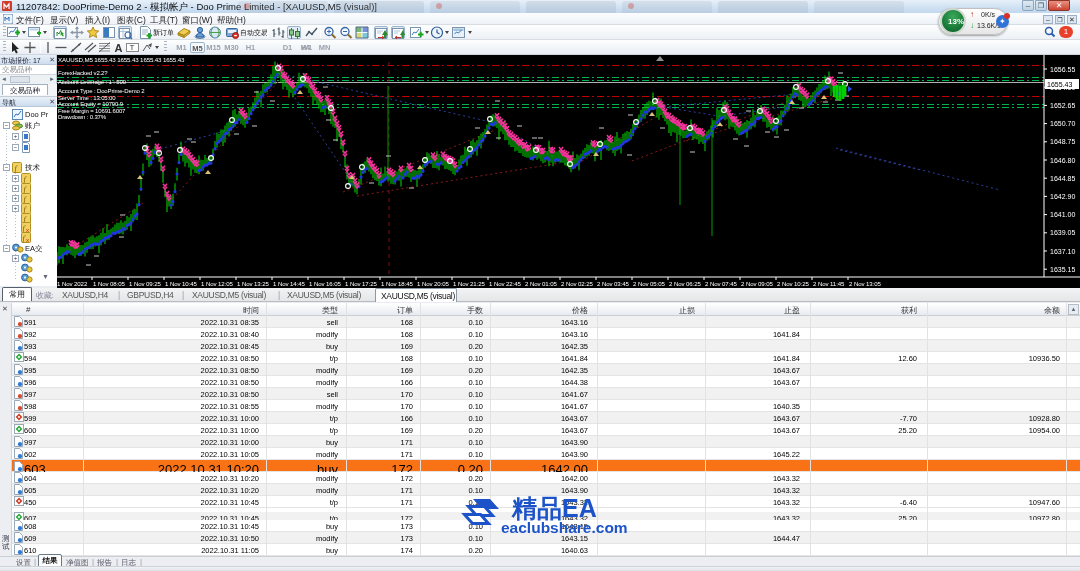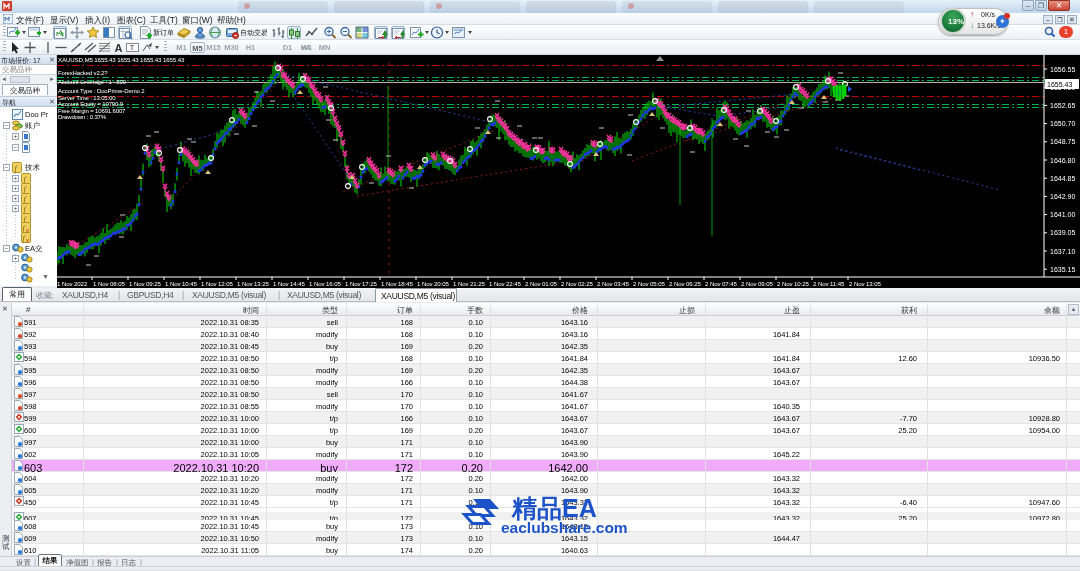--- a/index.html
+++ b/index.html
@@ -6,20 +6,21 @@
   font-family:"Liberation Sans", sans-serif; font-size:10px; background:#e9edf2; }
 .abs { position:absolute; }
 </style></head>
 <body>
 
 <div class="abs" style="left:0;top:0;width:1080px;height:13px;background:linear-gradient(#e7f0f9,#cfe1f2 60%,#c2d8ee)">
  <svg class="abs" style="left:2px;top:1px" width="10" height="10">
       <rect width="10" height="10" rx="1" fill="#d03a2b"></rect>
       <path d="M2 8V3l2.5 3L7 3v5" stroke="#fff" stroke-width="1.2" fill="none"></path>
     </svg>
+ <span class="abs" style="left:16px;top:1px;font-size:9.5px;color:#111;white-space:nowrap">11207842: DooPrime-Demo 2 - 模拟帐户 - Doo Prime Limited - [XAUUSD,M5 (visual)]</span>
  <div class="abs" style="left:238px;top:0;width:692px;height:13px;opacity:0.45">
    <div class="abs" style="left:0;top:1px;width:90px;height:12px;background:rgba(150,160,175,0.4);border-radius:3px 3px 0 0"></div>
    <div class="abs" style="left:96px;top:1px;width:90px;height:12px;background:rgba(150,160,175,0.5);border-radius:3px 3px 0 0"></div>
    <div class="abs" style="left:192px;top:1px;width:90px;height:12px;background:rgba(150,160,175,0.4);border-radius:3px 3px 0 0"></div>
    <div class="abs" style="left:288px;top:1px;width:90px;height:12px;background:rgba(150,160,175,0.5);border-radius:3px 3px 0 0"></div>
    <div class="abs" style="left:384px;top:1px;width:90px;height:12px;background:rgba(150,160,175,0.4);border-radius:3px 3px 0 0"></div>
    <div class="abs" style="left:480px;top:1px;width:90px;height:12px;background:rgba(150,160,175,0.5);border-radius:3px 3px 0 0"></div>
    <div class="abs" style="left:576px;top:1px;width:90px;height:12px;background:rgba(150,160,175,0.4);border-radius:3px 3px 0 0"></div>
    <div class="abs" style="left:6px;top:3px;width:6px;height:6px;border-radius:3px;background:#c05048"></div>
    <div class="abs" style="left:198px;top:3px;width:6px;height:6px;border-radius:3px;background:#c05048"></div>
@@ -690,21 +691,21 @@
         <circle cx="6" cy="8.2" r="2.1" fill="#2b7bd8"></circle>
       </svg></span>
     <span style="position:absolute;left:12px;top:2px">602</span>
     <span style="position:absolute;right:821px;top:2px">2022.10.31 10:05</span>
     <span style="position:absolute;right:742px;top:2px">modify</span>
     <span style="position:absolute;right:667px;top:2px">171</span>
     <span style="position:absolute;right:597px;top:2px">0.10</span>
     <span style="position:absolute;right:492px;top:2px">1643.90</span>
     <span style="position:absolute;right:280px;top:2px">1645.22</span>
   </div>
-<div style="position:absolute;left:12px;top:460px;width:1068px;height:12px;background:#f0abfc;border-bottom:1px solid #e4e4e4;box-sizing:border-box;font-size:11px;color:#000">
+<div style="position:absolute;left:12px;top:460px;width:1068px;height:12px;background:#f97316;border-bottom:1px solid #e4e4e4;box-sizing:border-box;font-size:13px;color:#000">
     <span style="position:absolute;left:2px;top:0px"><svg width="9" height="11" viewBox="0 0 9 11">
         <path d="M0.5 0.5h5l3 3v7h-8z" fill="#fff" stroke="#98a8b8"></path>
         <circle cx="6" cy="8.2" r="2.1" fill="#2b7bd8"></circle>
       </svg></span>
     <span style="position:absolute;left:12px;top:2px">603</span>
     <span style="position:absolute;right:821px;top:2px">2022.10.31 10:20</span>
     <span style="position:absolute;right:742px;top:2px">buy</span>
     <span style="position:absolute;right:667px;top:2px">172</span>
     <span style="position:absolute;right:597px;top:2px">0.20</span>
     <span style="position:absolute;right:492px;top:2px">1642.00</span>

